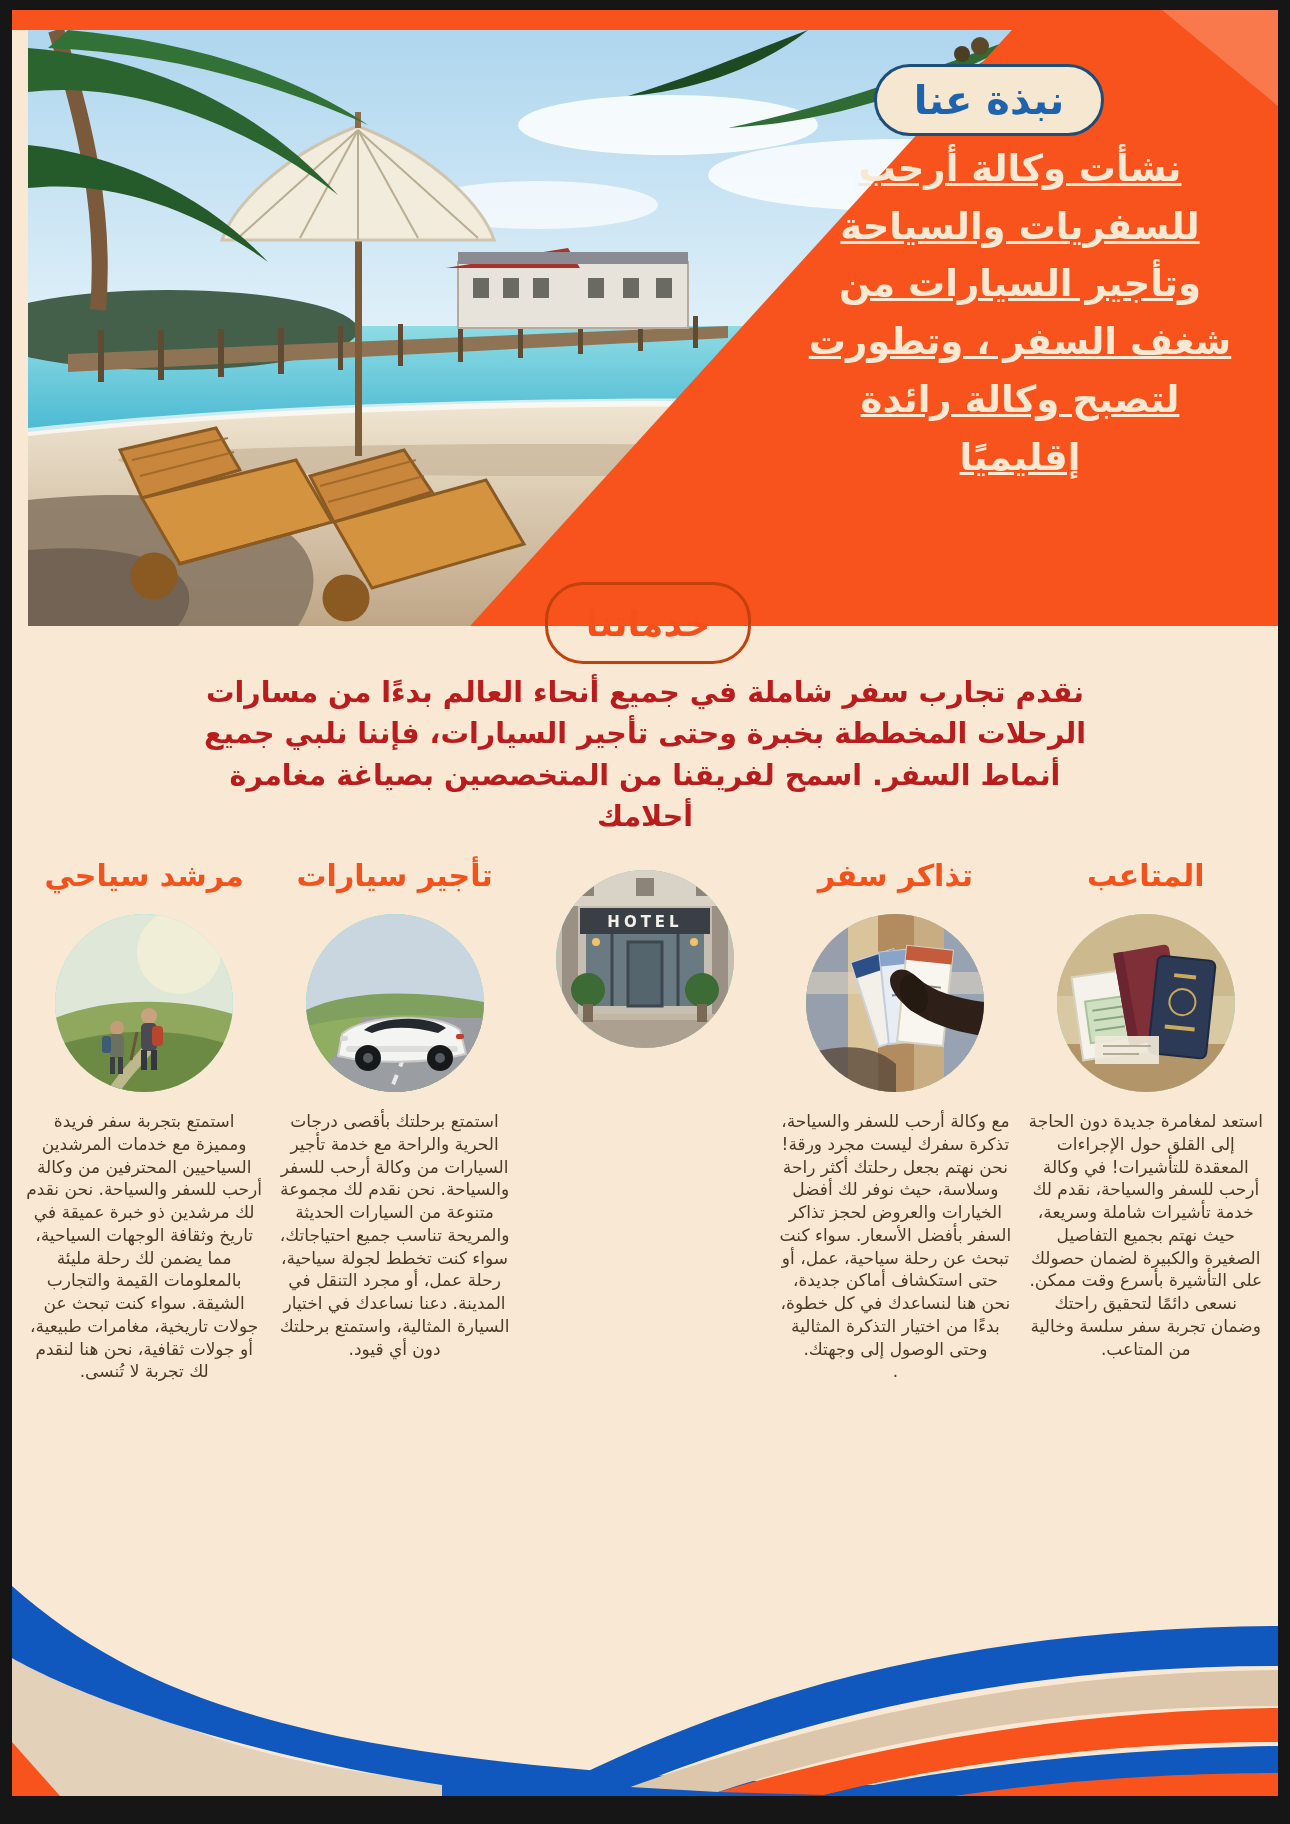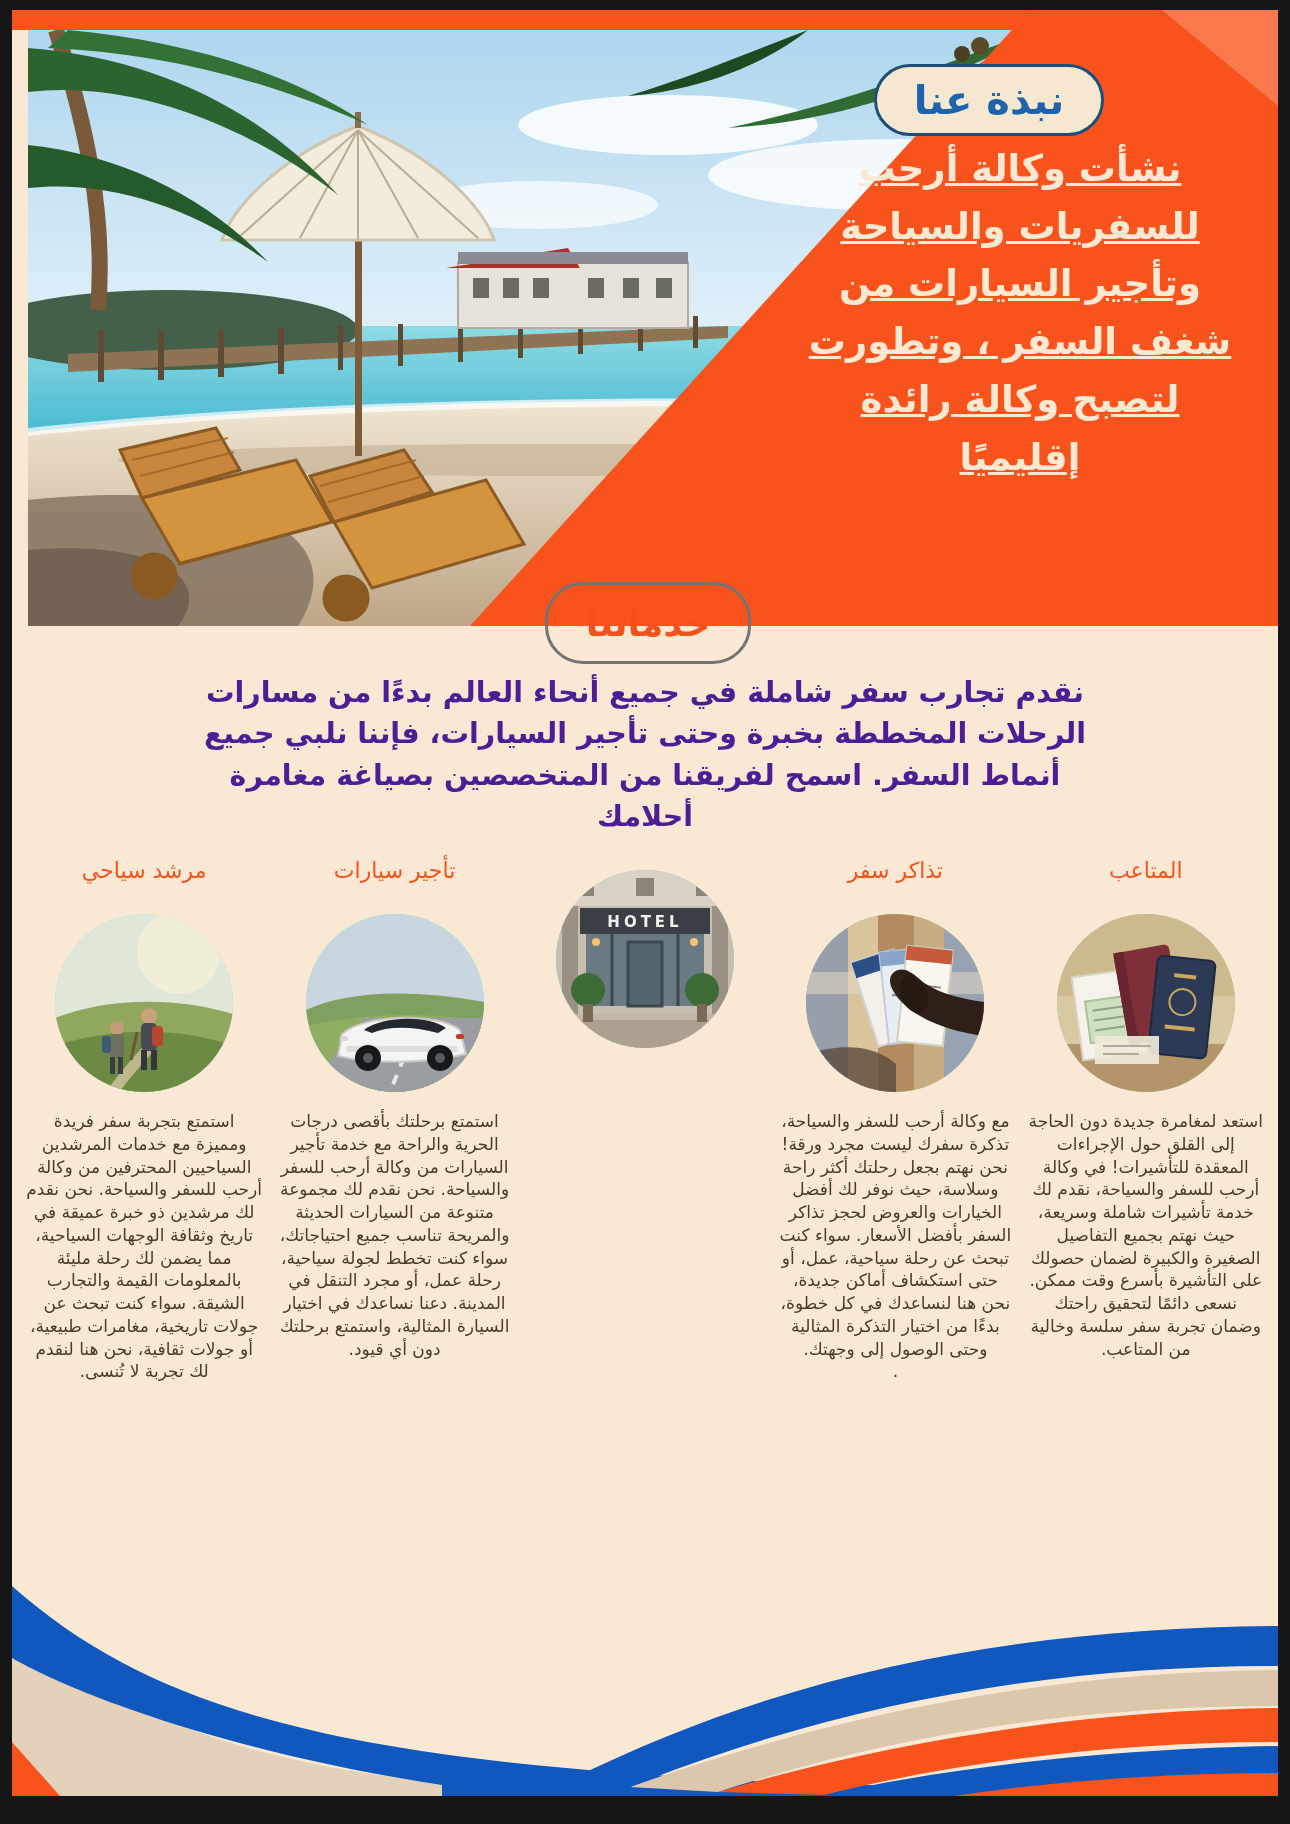--- a/index.html
+++ b/index.html
@@ -39,36 +39,36 @@
     color:#1E63AE;font-size:40px;font-weight:bold;
   }
   .about-text{
     position:absolute;top:130px;left:758px;width:500px;
     color:#F9E9D3;font-size:37px;font-weight:bold;line-height:1.56;
     text-align:center;white-space:pre-line;text-decoration:underline;
   }
   
   .services-badge{
     position:absolute;top:572px;left:533px;width:200px;height:76px;
-    border:3px solid #737373;border-radius:38px;
+    border:3px solid #c2410c;border-radius:38px;
     display:flex;align-items:center;justify-content:center;
     color:#F4501B;font-size:36px;font-weight:bold;
   }
   .services-intro{
     position:absolute;top:662px;left:128px;width:1010px;
-    color:#4c1d95;font-size:28.5px;font-weight:bold;line-height:1.45;
+    color:#b91c1c;font-size:28.5px;font-weight:bold;line-height:1.45;
     text-align:center;white-space:pre-line;
   }
   
   .columns{
     position:absolute;top:848px;right:10px;left:10px;
     display:flex;gap:6px;z-index:2;
   }
   .col{flex:1 1 0;text-align:center;}
-  .col-title{color:#F2531D;font-size:22px;font-weight:normal;line-height:1.2;height:44px;}
+  .col-title{color:#F2531D;font-size:30px;font-weight:bold;line-height:1.2;height:44px;}
   .col-circle{
     width:178px;height:178px;border-radius:50%;overflow:hidden;
     margin:12px auto 0 auto;background:#5eead4;
   }
   .col-circle svg{display:block;width:100%;height:100%;}
   .col-text{
     margin:18px 4px 0 4px;
     color:#4A3A28;font-size:17px;line-height:1.34;
     text-align:center;white-space:pre-line;
   }

